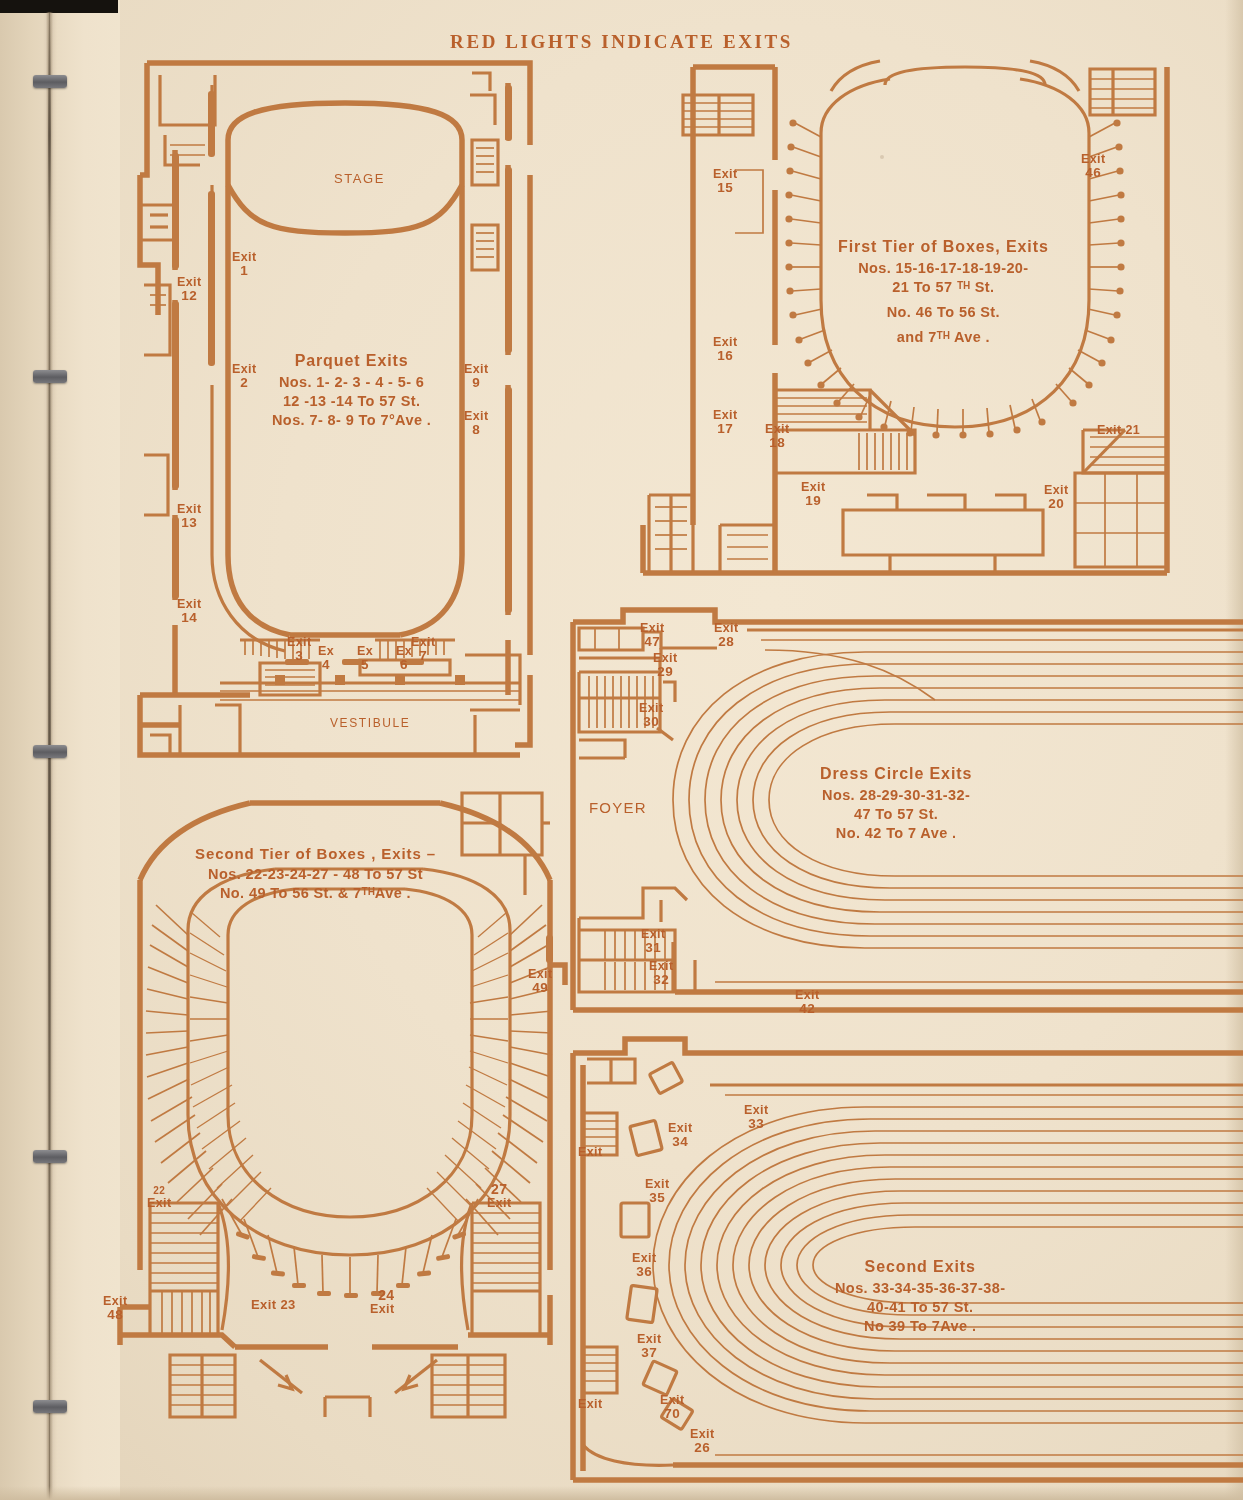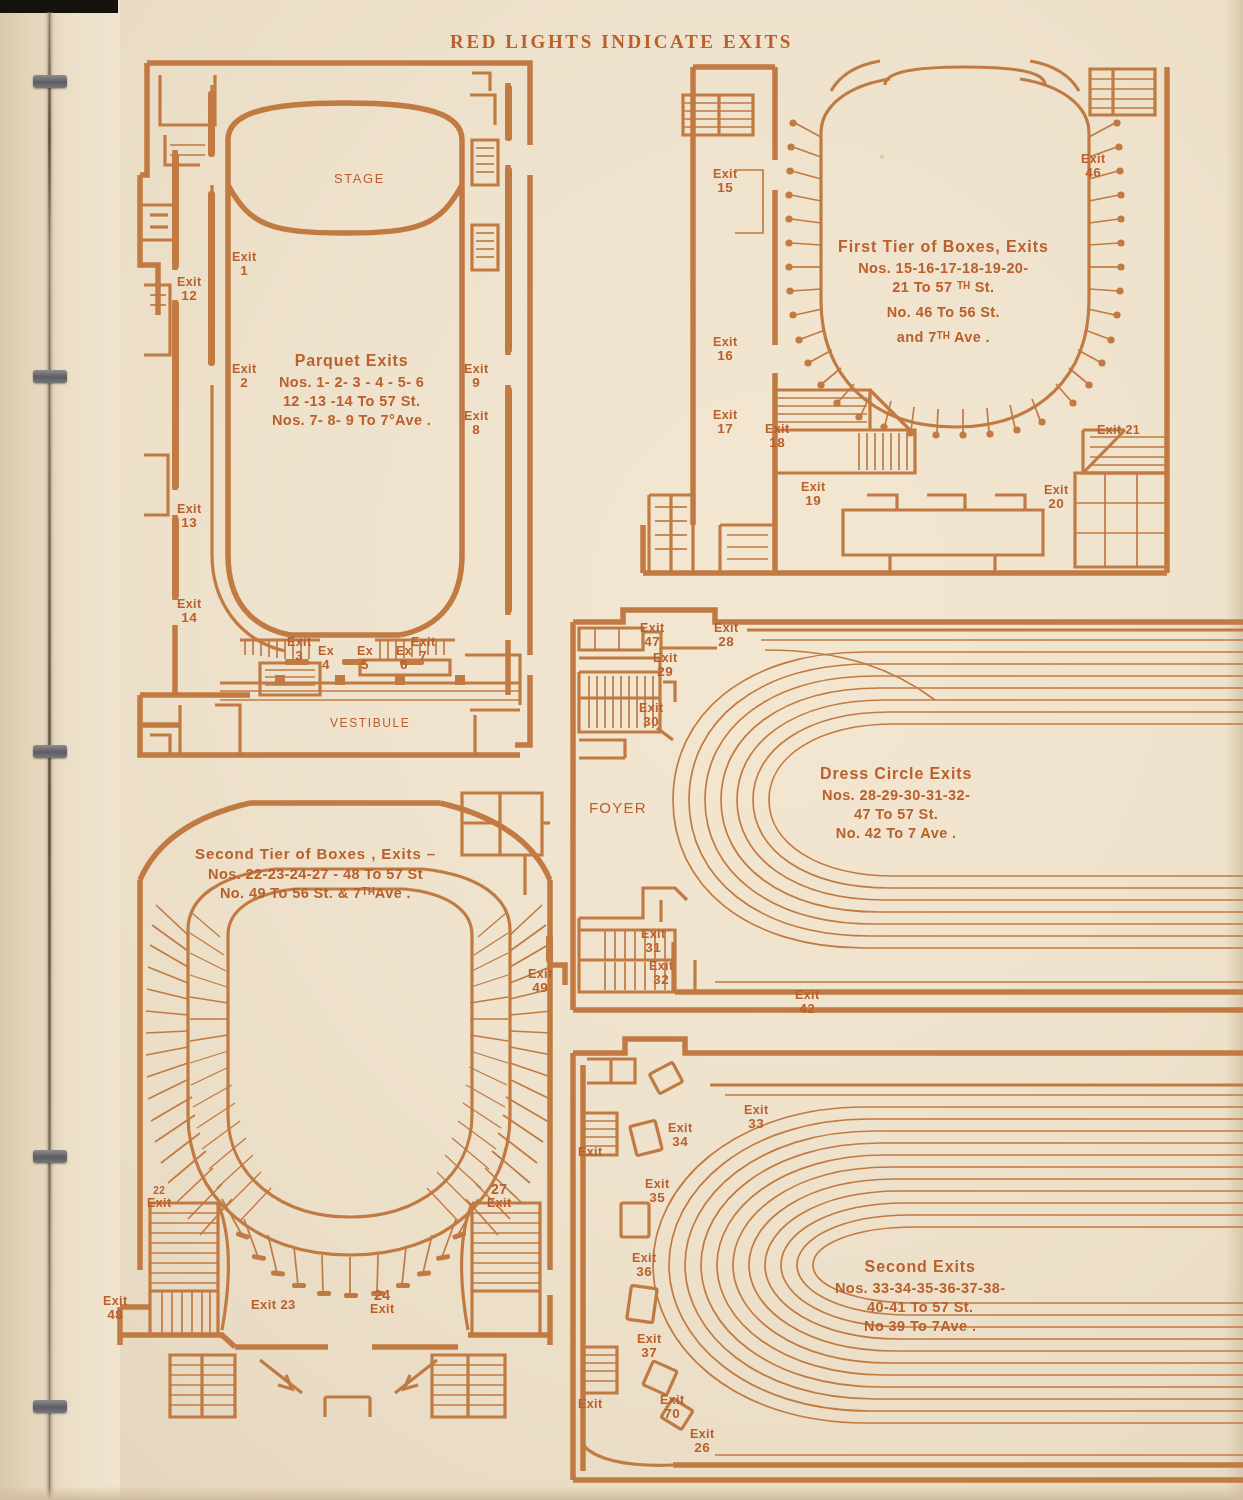--- a/index.html
+++ b/index.html
@@ -822,21 +822,21 @@
   </div>
   <div class="lbl exitlbl" style="left:487px;top:1182px;">
     <span class="n" style="font-size:14px;">27</span><span>Exit</span>
   </div>
   <div class="lbl exitlbl" style="left:103px;top:1295px;">
     <span>Exit</span><span class="n">48</span>
   </div>
   <div class="lbl exitlbl" style="left:251px;top:1298px;font-size:13px;">
     <span>Exit 23</span>
   </div>
-  <div class="lbl exitlbl" style="left:370px;top:1288px;">
+  <div class="lbl exitlbl" style="left:370px;top:1288px;text-align:right;">
     <span class="n" style="font-size:14px;">24</span><span>Exit</span>
   </div>
 
   <svg class="plan" style="left:565px;top:1025px;" width="678" height="475" viewBox="0 0 678 475">
 
     <path class="w" d="M8,28 L8,455"></path>
     <path class="w" d="M8,28 L60,28 L60,14 L120,14 L120,28 L678,28"></path>
     <path class="w" d="M8,455 L678,455"></path>
 
     <path class="w2" d="M145,60 L678,60"></path>

